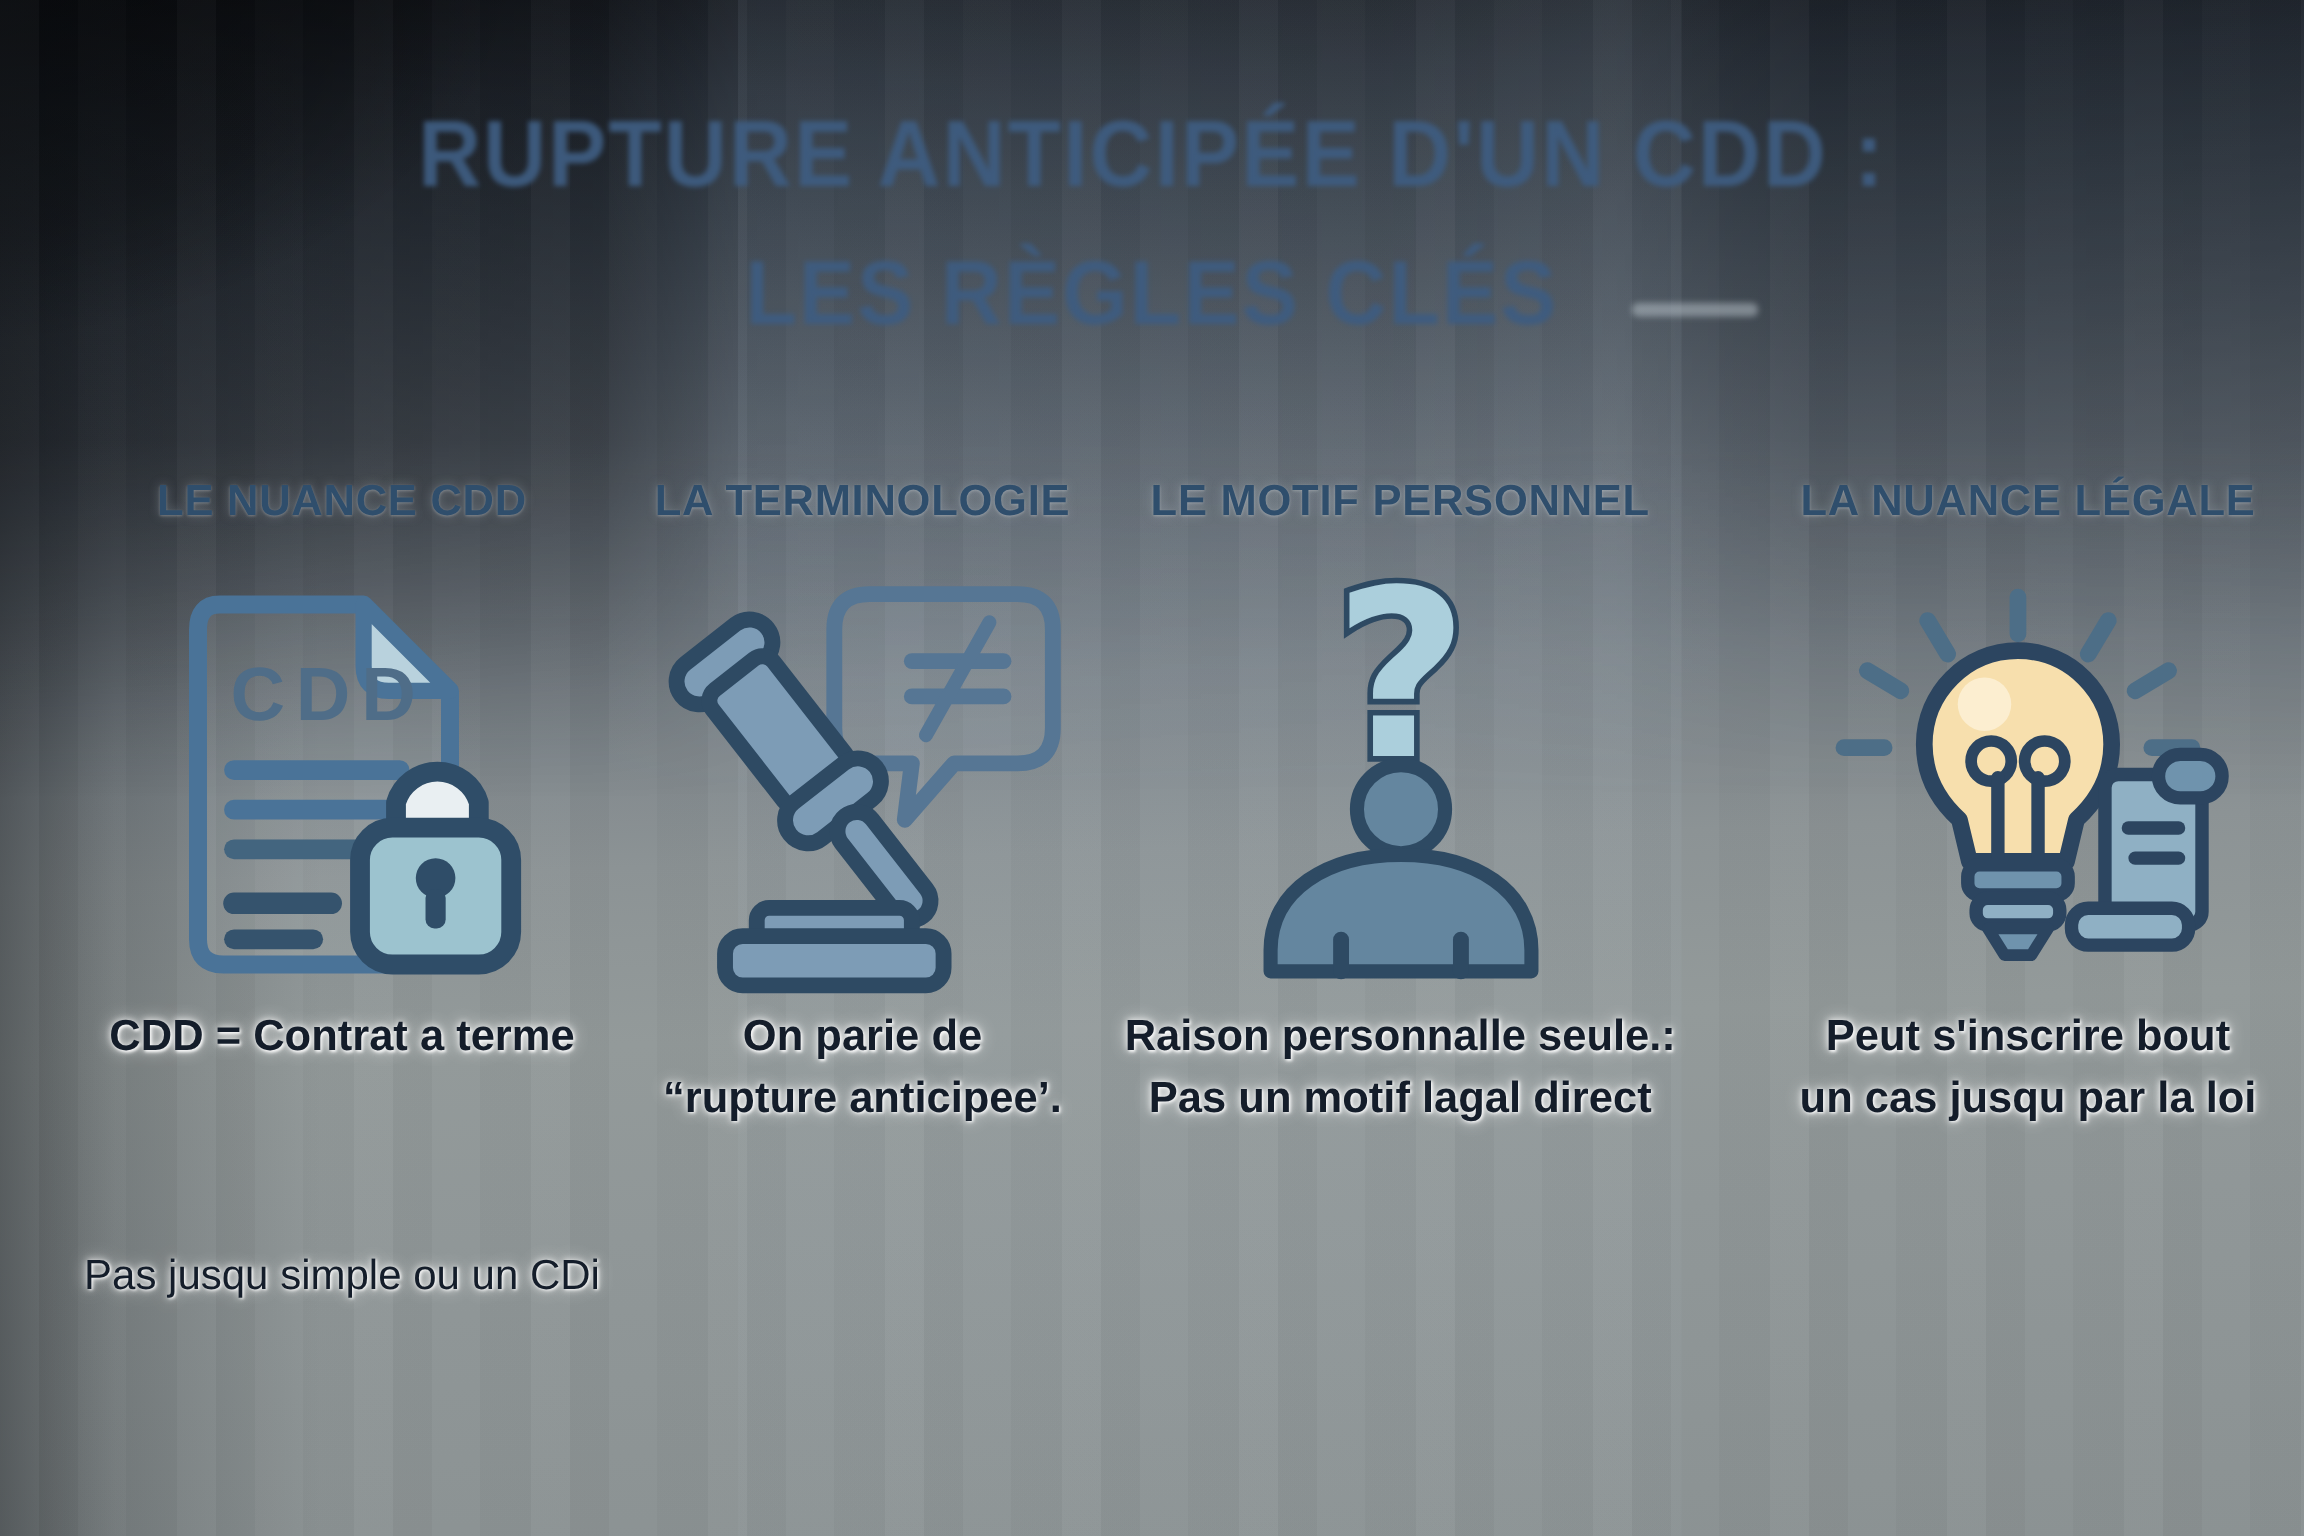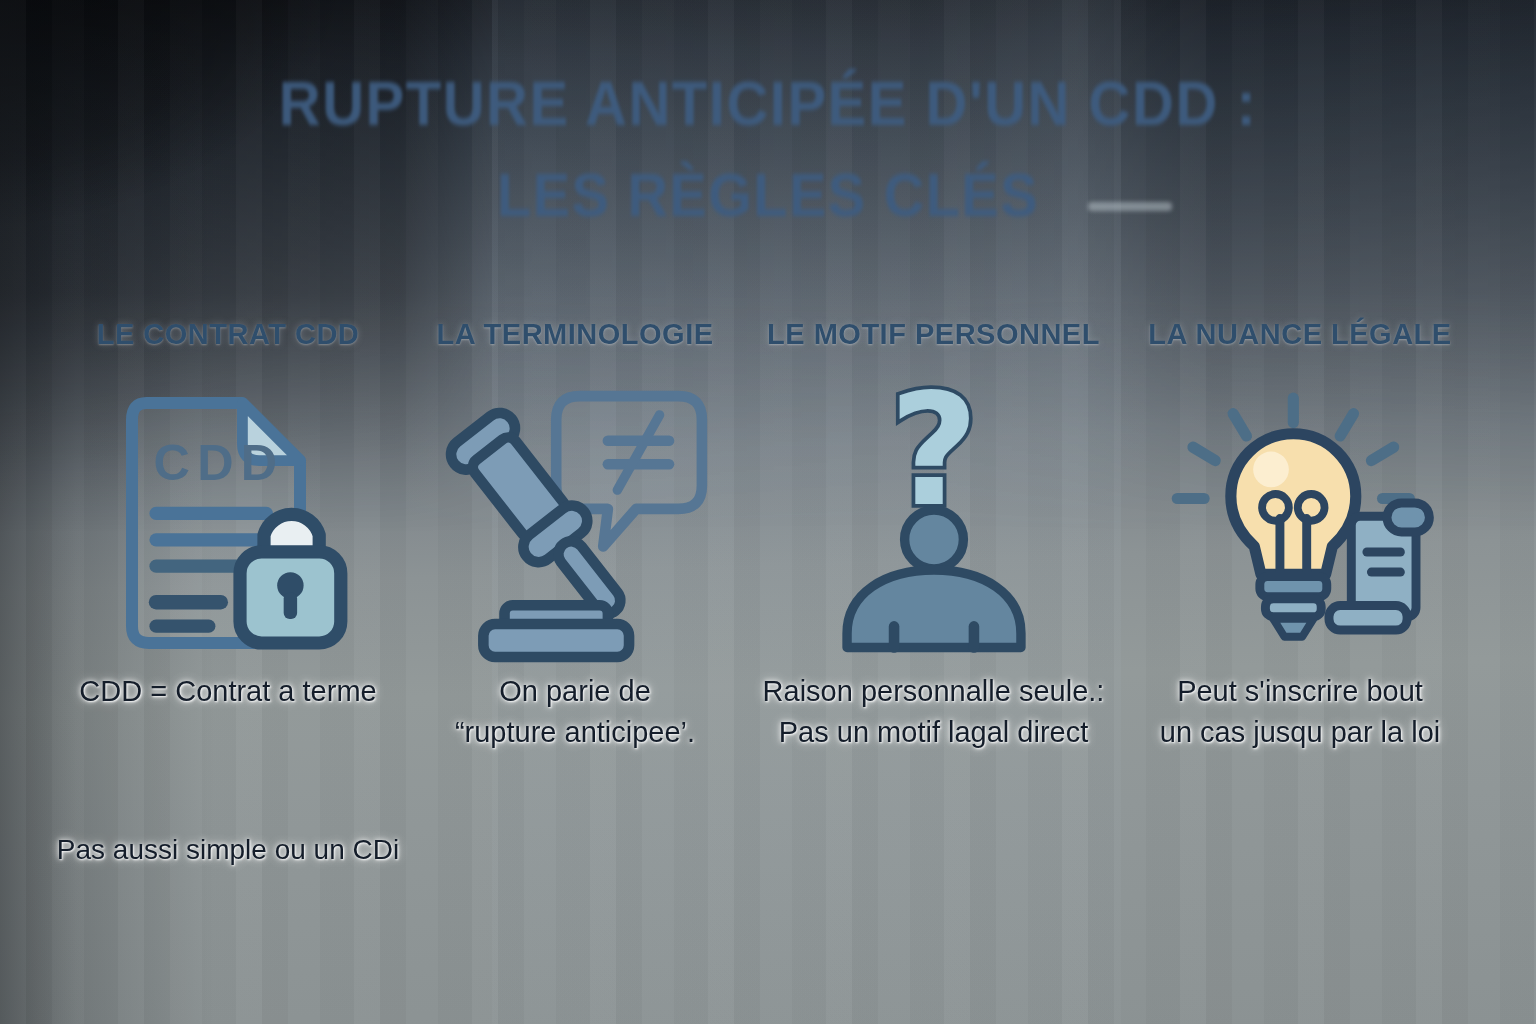--- a/index.html
+++ b/index.html
@@ -47,28 +47,28 @@
     filter:blur(1.8px); opacity:.95; transform:scaleY(1.08); }
   .title-line1 { font-size:58px; line-height:1.0; }
   .title-line2 { font-size:56px; line-height:1.0; margin-top:28px; }
   .title-dash { position:absolute; left:1088px; top:202px; width:84px; height:9px;
     background:rgba(205,215,222,0.45); filter:blur(2px); border-radius:4px; }
 
   .column { position:absolute; top:318px; text-align:center; }
   .col-1 { left:28px;   width:400px; }
   .col-2 { left:415px;  width:320px; }
   .col-3 { left:746px;  width:375px; }
-  .col-4 { left:1130px; width:340px; }
+  .col-4 { left:1182px; width:340px; }
 
   .col-header { font-size:29px; font-weight:800; letter-spacing:.5px;
     color:#2f4e6c; filter:blur(.4px);
     text-shadow:0 1px 2px rgba(255,255,255,0.28), 0 0 7px rgba(185,198,210,0.35); }
   .icon-wrap { height:296px; margin-top:24px;
     display:flex; align-items:center; justify-content:center; }
-  .caption { font-size:29px; font-weight:400; color:#141d2a; line-height:1.40;
+  .caption { font-size:29px; font-weight:700; color:#141d2a; line-height:1.40;
     text-shadow:0 0 5px rgba(255,255,255,0.95), 0 0 11px rgba(255,255,255,0.75),
       1px 1px 2px rgba(255,255,255,0.85); }
   .footnote { position:absolute; left:0; right:0; top:516px;
     font-size:28px; font-weight:500; color:#141d2a;
     text-shadow:0 0 5px rgba(255,255,255,0.95), 0 0 11px rgba(255,255,255,0.75),
       1px 1px 2px rgba(255,255,255,0.85); }
   svg { overflow:visible; }
   .icon-doc-cdd-label { font-family:"Liberation Sans","DejaVu Sans",sans-serif;
     font-weight:bold; letter-spacing:3px; }
 </style>
@@ -82,41 +82,41 @@
   <div class="bg-layer bg-left-edge"></div>
   <div class="bg-layer bg-stripes"></div>
 
   <div class="title-block">
     <div class="title-line1">RUPTURE ANTICIPÉE D'UN CDD :</div>
     <div class="title-line2">LES RÈGLES CLÉS</div>
   </div>
   <div class="title-dash"></div>
 
   <div class="column col-1">
-    <div class="col-header">LE CONTRAT CDD</div>
+    <div class="col-header">LE NUANCE CDD</div>
     <div class="icon-wrap">
       <svg width="288" height="288" viewBox="0 0 120 120">
         <path d="M26 10 H66 L90 34 V103 Q90 110 83 110 H27 Q20 110 20 103 V17 Q20 10 26 10 Z" fill="rgba(224,233,238,0.10)" stroke="#4a7398" stroke-width="5" stroke-linejoin="round"></path>
         <path d="M66 10 L90 34 H73 Q66 34 66 27 Z" fill="#b9d2dd" stroke="#4a7398" stroke-width="4.5" stroke-linejoin="round"></path>
         <text class="icon-doc-cdd-label" x="29" y="42" font-size="21" fill="#4f6d88">CDD</text>
         <path d="M30 56 H76" stroke="#4a7398" stroke-width="5.5" stroke-linecap="round"></path>
         <path d="M30 67 H72" stroke="#4a7398" stroke-width="5.5" stroke-linecap="round"></path>
         <path d="M30 78 H69" stroke="#43657f" stroke-width="5.5" stroke-linecap="round"></path>
         <path d="M30 93 H57" stroke="#35536d" stroke-width="6" stroke-linecap="round"></path>
         <path d="M30 103 H52" stroke="#35536d" stroke-width="5.5" stroke-linecap="round"></path>
         <path d="M75 72 V65 a12 12 0 0 1 23 0 V72" fill="#e9eff2" stroke="#2f4d68" stroke-width="5.5" stroke-linejoin="round"></path>
         <rect x="65" y="72" width="42" height="38" rx="9" fill="#9cc3cf" stroke="#2f4d68" stroke-width="5.5"></rect>
         <circle cx="86" cy="86" r="5.5" fill="#2f4d68"></circle>
         <rect x="83.2" y="89" width="5.6" height="11" rx="2.5" fill="#2f4d68"></rect>
       </svg>
     </div>
     <div class="caption">
       <div>CDD = Contrat a terme</div>
     </div>
-    <div class="footnote">Pas aussi simple ou un CDi</div>
+    <div class="footnote">Pas jusqu simple ou un CDi</div>
   </div>
 
   <div class="column col-2">
     <div class="col-header">LA TERMINOLOGIE</div>
     <div class="icon-wrap">
       <svg width="282" height="282" viewBox="0 0 120 120">
         <path d="M62 6 H104 Q114 6 114 16 V44 Q114 54 104 54 H86 L72 70 L74 54 H62 Q52 54 52 44 V16 Q52 6 62 6 Z" fill="rgba(195,210,220,0.08)" stroke="#567694" stroke-width="4.5" stroke-linejoin="round"></path>
         <path d="M74 25 H100" stroke="#567694" stroke-width="4.5" stroke-linecap="round"></path>
         <path d="M74 35 H100" stroke="#567694" stroke-width="4.5" stroke-linecap="round"></path>
         <path d="M78 46 L96 14" stroke="#567694" stroke-width="4" stroke-linecap="round"></path>

